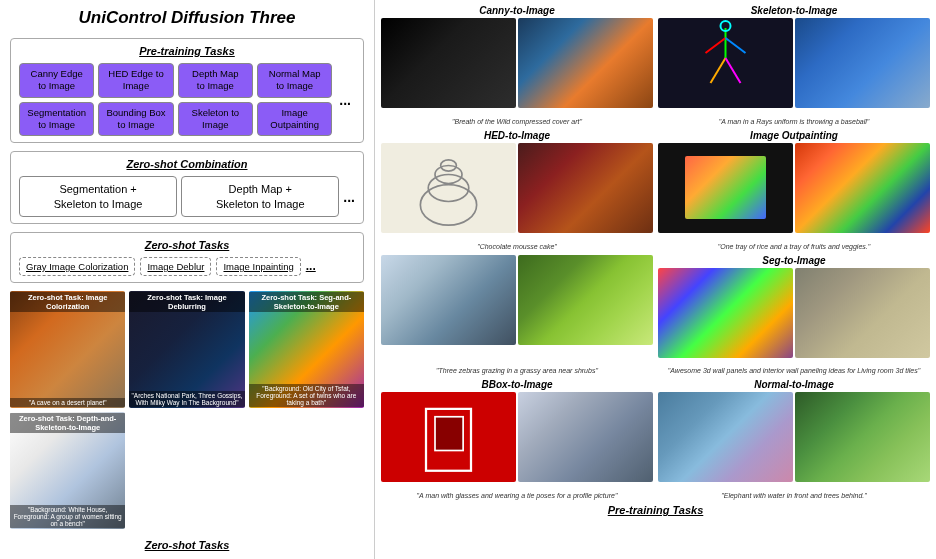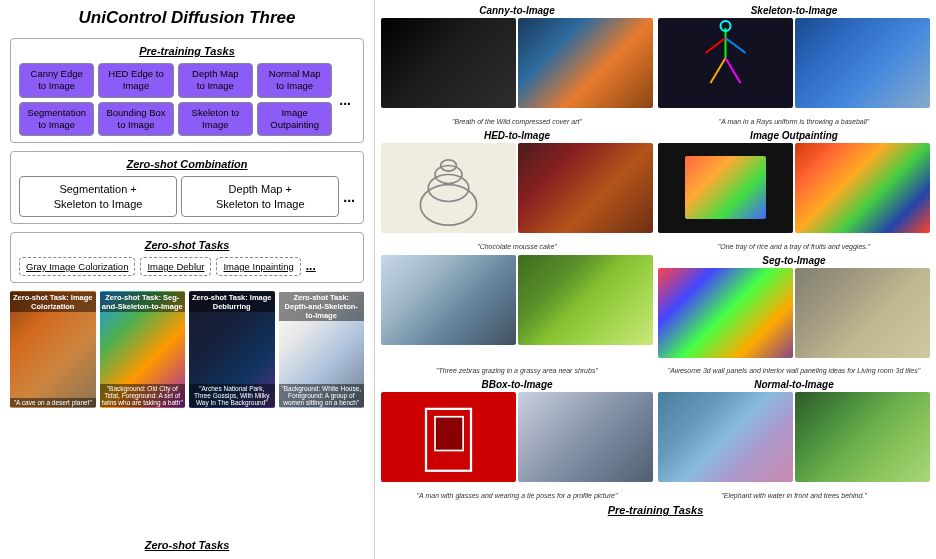--- a/index.html
+++ b/index.html
@@ -92,21 +92,21 @@
       border: 1.5px dashed #888;
       border-radius: 4px;
       padding: 3px 6px;
       font-size: 9.5px;
       text-align: center;
     }
 
     
     .screenshots-grid {
       display: grid;
-      grid-template-columns: 1fr 1fr 1fr 1fr;
+      grid-template-columns: 1fr 1fr 1fr;
       grid-template-rows: 1fr 1fr;
       gap: 4px;
       flex: 1;
     }
 
     .screenshot-cell {
       position: relative;
       overflow: hidden;
       border-radius: 2px;
     }
@@ -285,28 +285,28 @@
     </div>
   </div>
 
   <div class="screenshots-grid">
     <div class="screenshot-cell">
       <div class="screenshot-label-top">Zero-shot Task: Image Colorization</div>
       <div class="img-colorization" style="height:100%; min-height:60px;"></div>
       <div class="screenshot-label-bottom">"A cave on a desert planet"</div>
     </div>
     <div class="screenshot-cell">
+      <div class="screenshot-label-top">Zero-shot Task: Image Deblurring</div>
+      <div class="img-deblur" style="height:100%; min-height:60px;"></div>
+      <div class="screenshot-label-bottom">"Arches National Park, Three Gossips, With Milky Way In The Background"</div>
+    </div>
+    <div class="screenshot-cell">
       <div class="screenshot-label-top">Zero-shot Task: Seg-and-Skeleton-to-Image</div>
       <div class="img-seg-skel" style="height:100%; min-height:60px;"></div>
       <div class="screenshot-label-bottom">"Background: Old City of Tsfat, Foreground: A set of twins who are taking a bath"</div>
-    </div>
-    <div class="screenshot-cell">
-      <div class="screenshot-label-top">Zero-shot Task: Image Deblurring</div>
-      <div class="img-deblur" style="height:100%; min-height:60px;"></div>
-      <div class="screenshot-label-bottom">"Arches National Park, Three Gossips, With Milky Way In The Background"</div>
     </div>
     <div class="screenshot-cell">
       <div class="screenshot-label-top">Zero-shot Task: Depth-and-Skeleton-to-Image</div>
       <div class="img-depth-skel" style="height:100%; min-height:60px;"></div>
       <div class="screenshot-label-bottom">"Background: White House, Foreground: A group of women sitting on a bench"</div>
     </div>
   </div>
 
   <div class="bottom-title">Zero-shot Tasks</div>
 </div>

